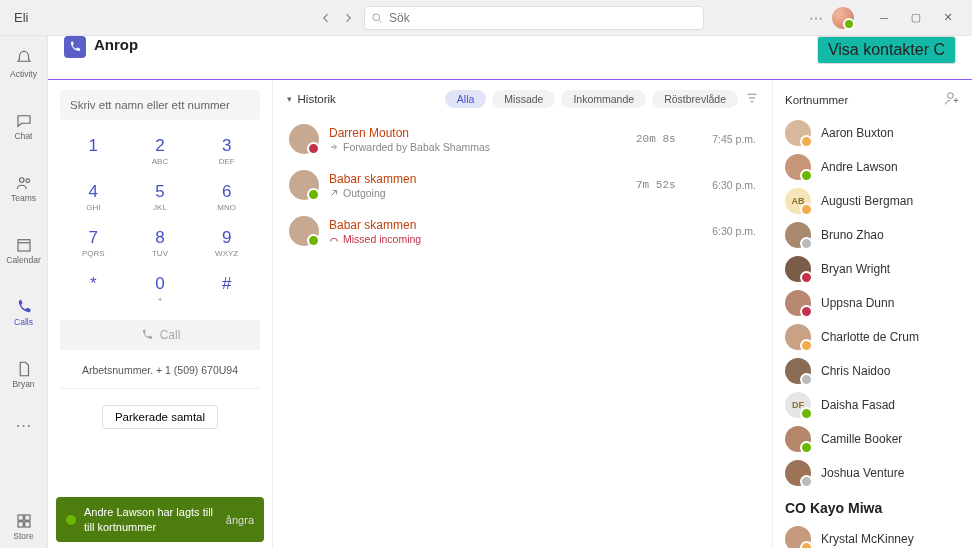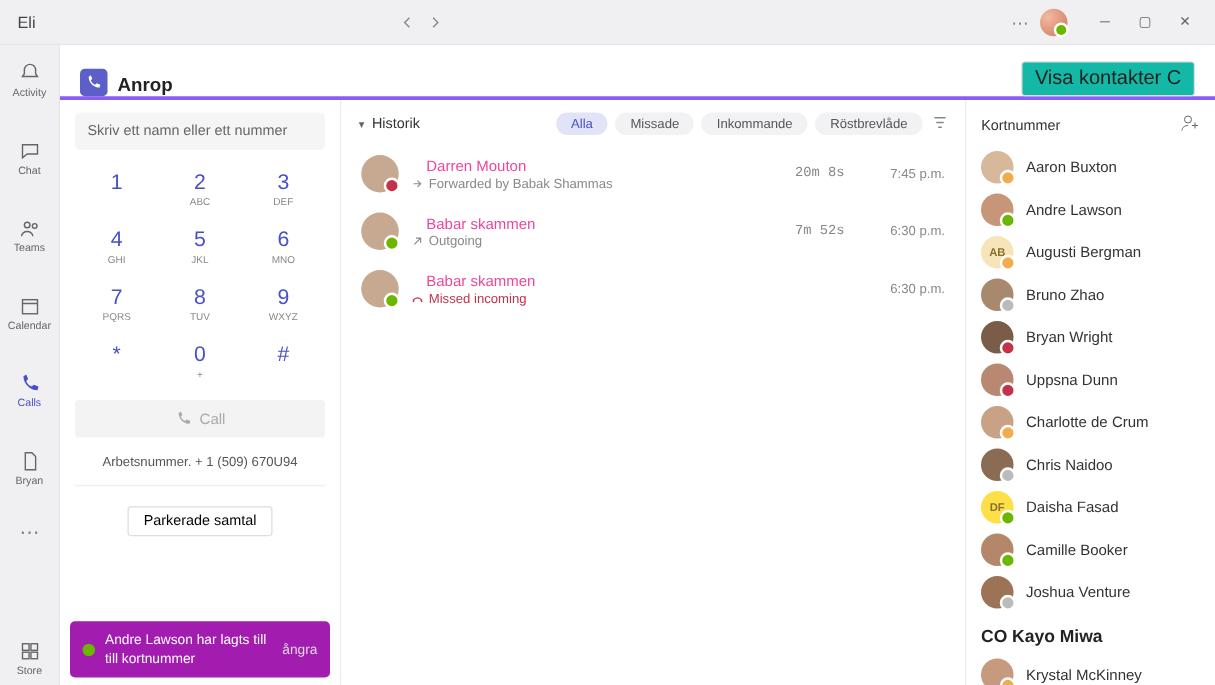--- a/index.html
+++ b/index.html
@@ -22,60 +22,60 @@
 
 .rail { width:48px; background:#f0f0f3; border-right:1px solid #e5e5e8; display:flex; flex-direction:column; align-items:center; padding-top:6px; gap:18px; }
 .rail .item { width:48px; height:44px; display:flex; flex-direction:column; align-items:center; justify-content:center; gap:1px; cursor:pointer; color:#666; font-size:8.5px; }
 .rail .item svg { width:18px; height:18px; }
 .rail .item.active { color:#4750c6; }
 .rail .more-dots { margin-top:2px; cursor:pointer; color:#888; }
 .rail .spacer { flex:1; }
 
 .main { flex:1; display:flex; flex-direction:column; min-width:0; }
 
-.page-header { display:flex; align-items:flex-end; height:44px; padding:0 16px; border-bottom:3px solid #8b5cf6; }
+.page-header { display:flex; align-items:flex-start; height:44px; padding:0 16px; border-bottom:1px solid #8b5cf6; }
 .page-header .icon-box { width:22px; height:22px; background:#5b5fc7; border-radius:4px; display:flex; align-items:center; justify-content:center; margin-right:8px; }
 .page-header .icon-box svg { width:14px; height:14px; fill:#fff; }
 .page-header h1 { font-size:15px; font-weight:600; color:#222; }
 .page-header .spacer { flex:1; }
 .page-header .contacts-btn { border:1px solid #ddd; background:#14b8a6; padding:4px 10px; font-size:16px; border-radius:3px; cursor:pointer; color:#222; }
 
 .columns { flex:1; display:flex; min-height:0; }
 
 .dialer-col { width:225px; border-right:1px solid #eee; display:flex; flex-direction:column; padding:10px 12px 8px; position:relative; }
 .dialer-input { height:30px; background:#f5f5f5; border-radius:4px; display:flex; align-items:center; padding:0 10px; font-size:11.5px; color:#666; }
 .keypad { display:grid; grid-template-columns:repeat(3,1fr); margin-top:8px; }
 .key { height:46px; display:flex; flex-direction:column; align-items:center; justify-content:center; cursor:pointer; }
 .key .digit { font-size:17px; color:#4750c6; font-weight:400; }
 .key .letters { font-size:8px; color:#888; text-transform:uppercase; margin-top:1px; height:10px; }
 .call-btn { margin-top:8px; height:30px; background:#f3f3f3; color:#aaa; display:flex; align-items:center; justify-content:center; gap:6px; font-size:12px; border-radius:3px; cursor:pointer; }
 .work-number { text-align:center; font-size:10.5px; color:#555; margin-top:14px; padding-bottom:12px; border-bottom:1px solid #eee; }
 .parked { margin-top:16px; display:flex; justify-content:center; }
 .parked-btn { border:1px solid #ddd; background:#fff; padding:5px 12px; font-size:11.5px; border-radius:3px; cursor:pointer; }
 
-.toast { position:absolute; left:8px; right:8px; bottom:6px; background:#a21caf; color:#fff; border-radius:4px; padding:8px 10px; display:flex; align-items:center; font-size:11px; gap:8px; }
+.toast { position:absolute; left:8px; right:8px; bottom:6px; background:#4d7c0f; color:#fff; border-radius:4px; padding:8px 10px; display:flex; align-items:center; font-size:11px; gap:8px; }
 .toast .dot { width:10px; height:10px; background:#6bb700; border-radius:50%; flex-shrink:0; }
 .toast .msg { flex:1; line-height:1.3; }
 .toast .undo { cursor:pointer; color:#ddd; font-size:11px; }
 
 .history-col { flex:1; display:flex; flex-direction:column; padding:10px 14px 0; min-width:0; }
 .history-head { display:flex; align-items:center; gap:6px; margin-bottom:8px; }
 .history-head .caret { color:#666; font-size:9px; cursor:pointer; }
 .history-head .title { font-size:11.5px; color:#333; }
 .history-head .spacer { flex:1; }
 .pill { font-size:10.5px; padding:3px 12px; border-radius:10px; background:#f2f2f5; color:#555; cursor:pointer; }
 .pill.active { background:#e1e3f7; color:#4750c6; }
 .filter-icon { color:#888; font-size:11px; cursor:pointer; margin-left:2px; }
 
 .hist-item { display:flex; align-items:center; gap:10px; padding:8px 2px; }
 .hist-item .av { width:30px; height:30px; border-radius:50%; background:#c7a890; position:relative; flex-shrink:0; }
 .hist-item .av::after { content:''; position:absolute; right:-1px; bottom:-1px; width:9px; height:9px; border:2px solid #fff; border-radius:50%; background:#6bb700; }
 .hist-item .av.busy::after { background:#c4314b; }
 .hist-item .info { flex:1; min-width:0; }
-.hist-item .name { font-size:12px; color:#ec4899;margin-left:12px; }
+.hist-item .name { font-size:12px; color:#c2410c; }
 .hist-item .sub { font-size:10.5px; color:#888; display:flex; align-items:center; gap:4px; margin-top:1px; }
 .hist-item .sub.missed { color:#c4314b; }
 .hist-item .dur { font-size:11px; color:#888; width:50px; text-align:left;font-family:Liberation Mono, monospace; }
 .hist-item .time { font-size:10.5px; color:#888; width:60px; text-align:right; }
 
 .speed-col { width:200px; border-left:1px solid #eee; display:flex; flex-direction:column; padding:10px 12px 0; overflow:hidden; }
 .speed-head { display:flex; align-items:center; justify-content:space-between; margin-bottom:10px;text-align:right; }
 .speed-head .title { font-size:11.5px; color:#333; font-weight:500; }
 .speed-head .add { cursor:pointer; color:#666; }
 .speed-list { display:flex; flex-direction:column; gap:8px; overflow-y:auto; }
@@ -100,20 +100,27 @@
           <svg viewBox="0 0 16 16" width="12" height="12">
             <path d="M10 3 5 8l5 5" fill="none" stroke="currentColor" stroke-width="1.5"></path>
           </svg>
         </div>
       <div class="arrow">
           <svg viewBox="0 0 16 16" width="12" height="12">
             <path d="M6 3l5 5-5 5" fill="none" stroke="currentColor" stroke-width="1.5"></path>
           </svg>
         </div>
     </div>
+    <div class="search">
+      <svg viewBox="0 0 16 16" width="12" height="12">
+          <circle cx="7" cy="7" r="4.5" fill="none" stroke="#888"></circle>
+          <path d="M11 11l3 3" stroke="#888"></path>
+        </svg>
+      <span>Sök</span>
+    </div>
     <div class="spacer"></div>
     <div class="dots">⋯</div>
     <div class="avatar-sm"></div>
     <div class="win-btns">
       <div class="win-btn">─</div>
       <div class="win-btn">▢</div>
       <div class="win-btn">✕</div>
     </div>
   </div>
 
@@ -351,21 +358,21 @@
               </div>
               <div class="contact">
                 <div class="av away" style="background:#c9a185"></div>
                 <div class="nm">Charlotte de Crum</div>
               </div>
               <div class="contact">
                 <div class="av off" style="background:#8a6b54"></div>
                 <div class="nm">Chris Naidoo</div>
               </div>
               <div class="contact">
-                <div class="av avail" style="background:#fde047">DF</div>
+                <div class="av avail" style="background:#e5e5e5">DF</div>
                 <div class="nm">Daisha Fasad</div>
               </div>
               <div class="contact">
                 <div class="av avail" style="background:#b5876a"></div>
                 <div class="nm">Camille Booker</div>
               </div>
               <div class="contact">
                 <div class="av off" style="background:#9d7358"></div>
                 <div class="nm">Joshua Venture</div>
               </div>

